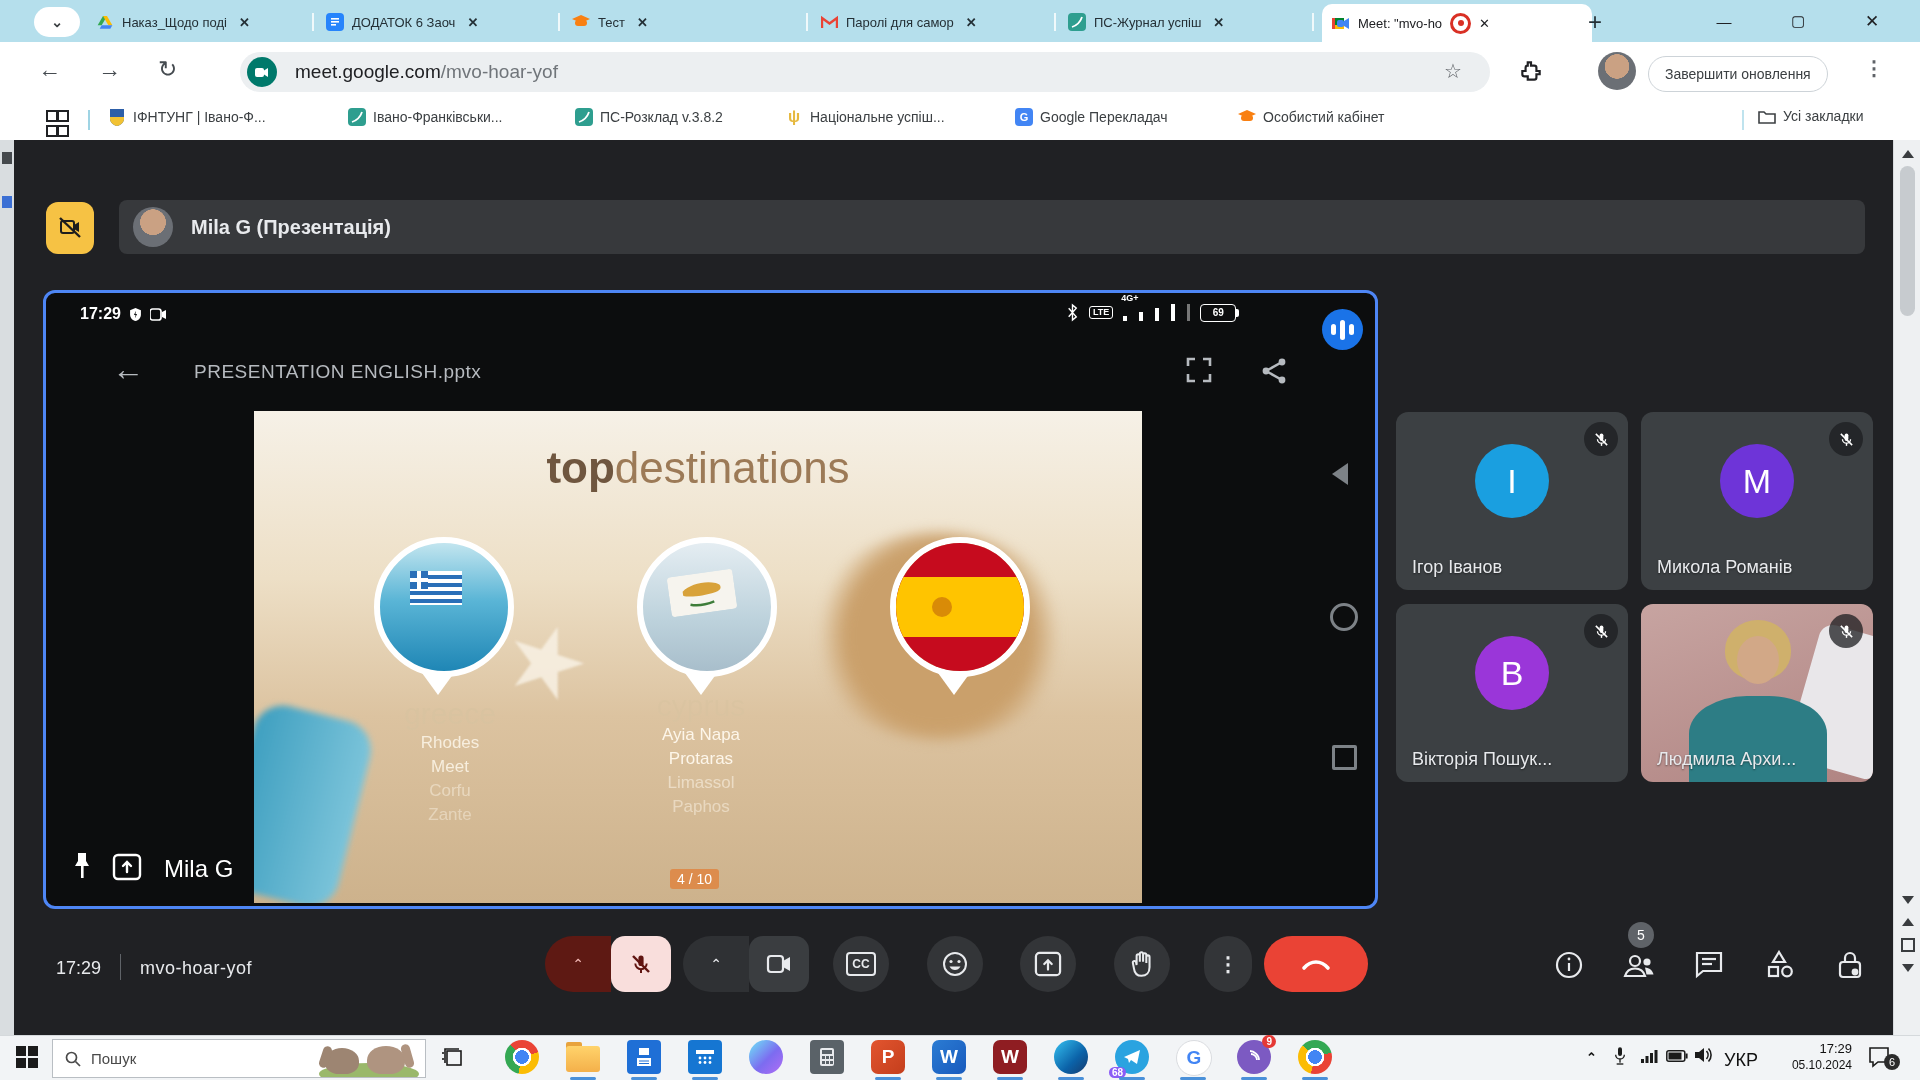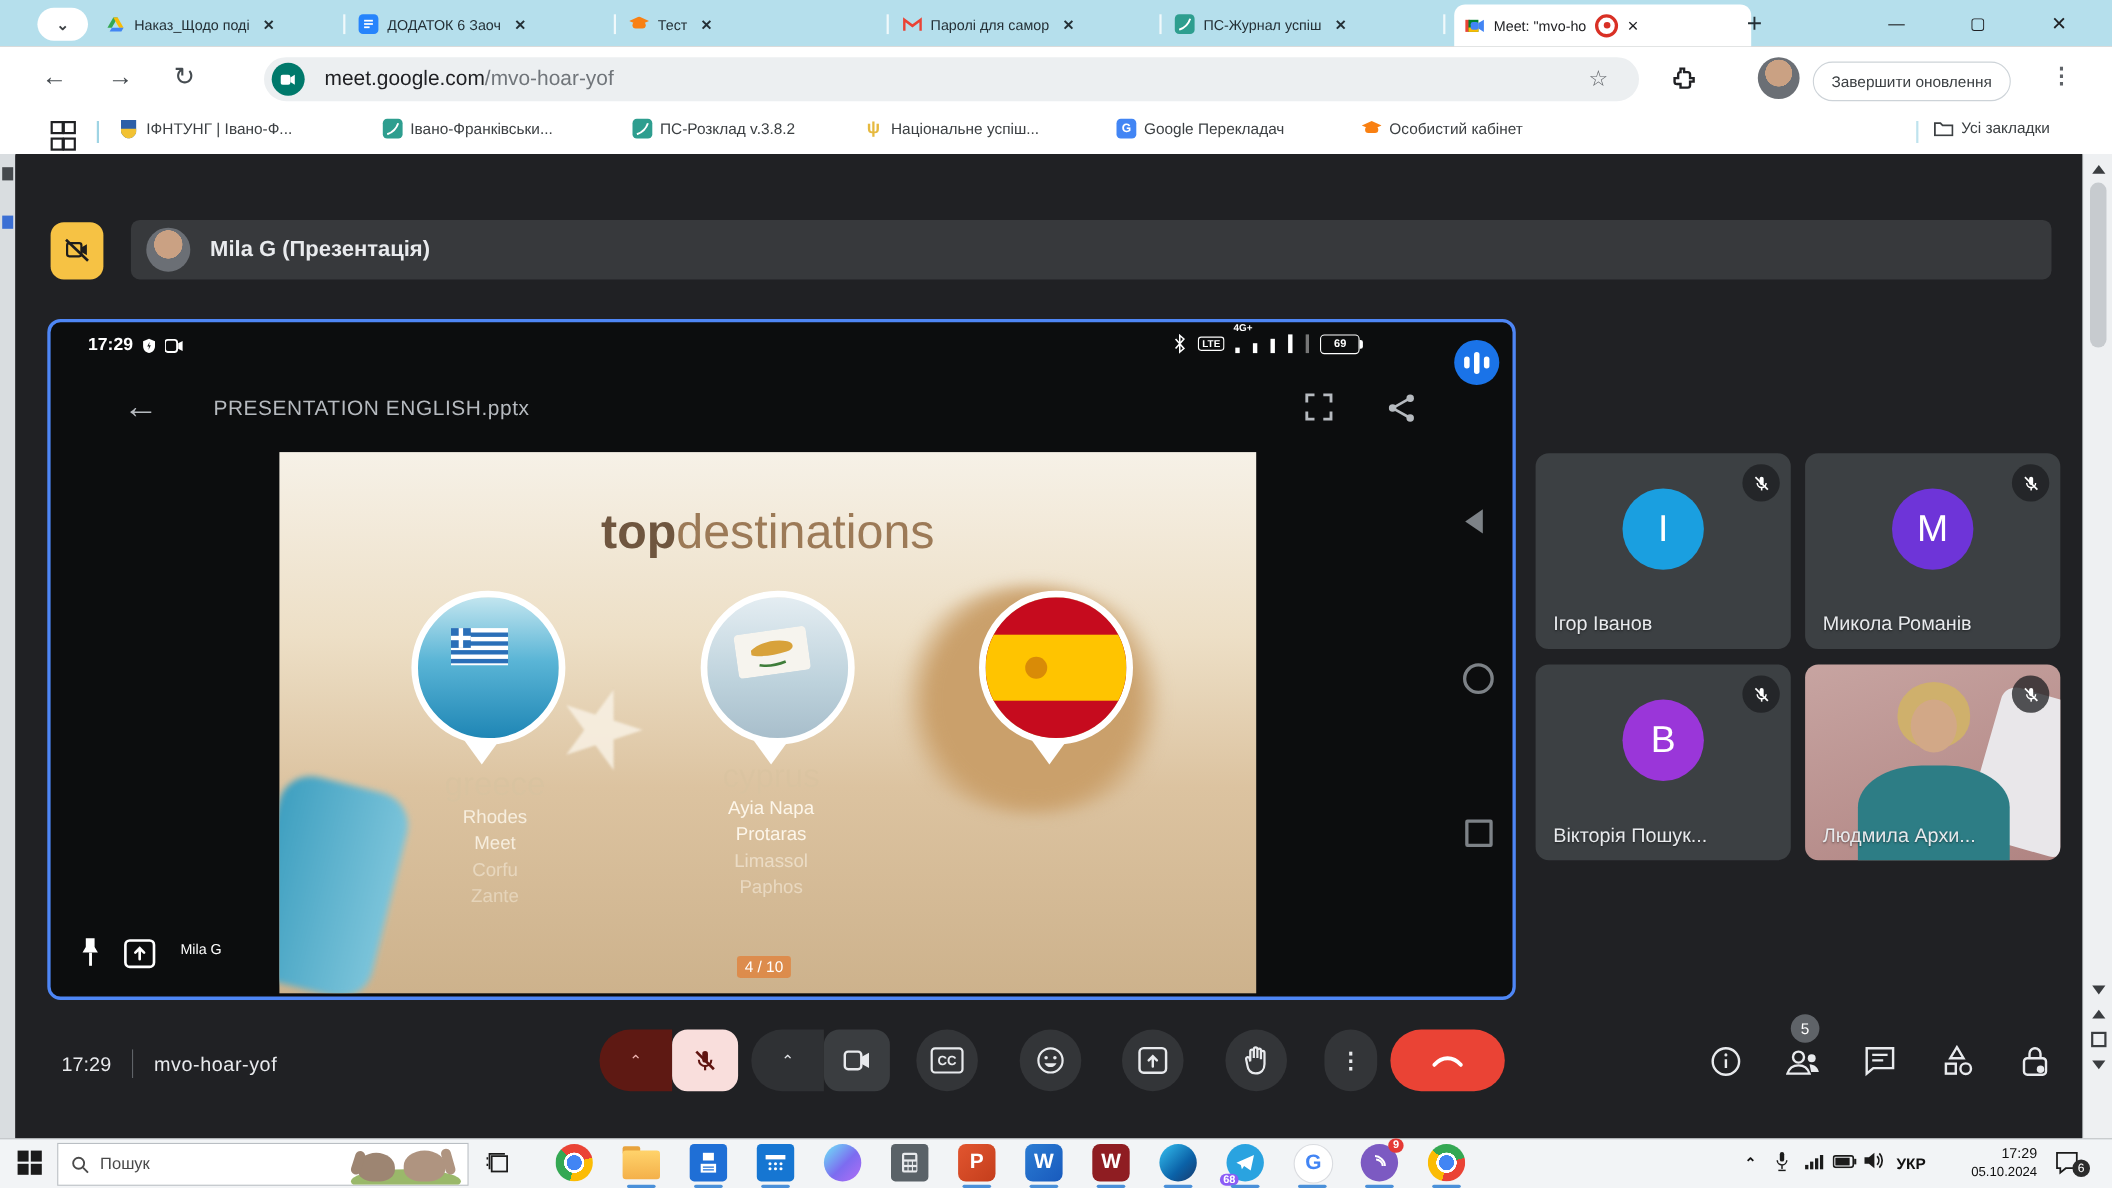--- a/index.html
+++ b/index.html
@@ -37,21 +37,21 @@
   .meet{left:14px;top:140px;width:1879px;height:895px;background:#202124;}
   .yellow-chip{left:32px;top:62px;width:48px;height:52px;background:#f6c244;border-radius:12px;
     display:flex;align-items:center;justify-content:center;}
   .banner{left:105px;top:60px;width:1746px;height:54px;background:#37393c;border-radius:8px;display:flex;align-items:center;}
   .banner .nm{margin-left:18px;font-size:20px;font-weight:bold;color:#e8eaed;}
   .shared{left:29px;top:150px;width:1329px;height:613px;background:#0c0d0e;border:3px solid #4e86f5;border-radius:12px;}
   .srow{color:#fff;font-size:16px;font-weight:bold;}
   .ptitle{color:#b6babf;font-size:19px;letter-spacing:.5px;}
   .slide{left:208px;top:118px;width:888px;height:492px;overflow:hidden;
     background:linear-gradient(180deg,#f6f1e7 0%,#eddfc6 34%,#dcc3a0 62%,#cdb28c 100%);}
-  .sl-title{top:32px;left:0;width:100%;text-align:center;font-size:44px;color:#9c7a57;margin-top:16px;}
+  .sl-title{top:32px;left:0;width:100%;text-align:center;font-size:44px;color:#9c7a57;}
   .sl-title b{color:#6f563f;}
   .pin{width:128px;height:128px;border:6px solid #fff;border-radius:50%;position:absolute;overflow:hidden;}
   .pin-tip{position:absolute;width:0;height:0;border-left:16px solid transparent;border-right:16px solid transparent;border-top:22px solid #fff;}
   .dest{position:absolute;text-align:center;transform:translateX(-50%);}
   .dest .dn{font-size:30px;color:#d8c3a0;opacity:.75;}
   .dest .pl{font-size:17px;color:#f7eede;line-height:24px;}
   .dest .pl span{display:block;}
   .dest .pl span:nth-child(3){opacity:.55;}
   .dest .pl span:nth-child(4){opacity:.5;}
   .page-badge{background:rgba(224,130,60,.8);color:#fff;font-size:14px;padding:2px 7px;border-radius:3px;}
@@ -417,21 +417,21 @@
             <path d="M8 2h8v8l3 5H5l3-5z"></path>
             <rect x="11" y="15" width="2.6" height="12"></rect>
           </svg>
       </div>
       <div class="abs" style="left:66px;top:560px;">
         <svg width="30" height="28" viewBox="0 0 30 28" fill="none" stroke="#fff" stroke-width="2.4">
             <rect x="2" y="2" width="26" height="24" rx="4"></rect>
             <path d="M15 19v-9M11 13l4-4 4 4" stroke-linecap="round"></path>
           </svg>
       </div>
-      <div class="abs" style="left:118px;top:562px;color:#fff;font-size:13px;">Mila G</div>
+      <div class="abs" style="left:118px;top:562px;color:#fff;font-size:24px;">Mila G</div>
     </div>
 
     <div class="abs tile" style="left:1382px;top:272px;">
       <span class="micoff">
           <svg width="17" height="17" viewBox="0 0 24 24" fill="#fff">
             <rect x="9.4" y="3.5" width="5.2" height="10.5" rx="2.6"></rect>
             <path d="M6.3 11.5a5.7 5.7 0 0 0 11.4 0" fill="none" stroke="#fff" stroke-width="1.9"></path>
             <rect x="11" y="17" width="2" height="4"></rect>
             <line x1="4" y1="4" x2="20" y2="20" stroke="#fff" stroke-width="2.2"></line>
           </svg>
@@ -692,21 +692,21 @@
         <rect x="2.5" y="2.5" width="13" height="7" fill="#1b1b1b"></rect>
         <rect x="19.6" y="3.5" width="2" height="5" fill="#1b1b1b"></rect>
       </svg>
   </div>
   <div class="abs" style="left:1694px;top:1046px;">
     <svg width="20" height="18" viewBox="0 0 20 18" fill="#1b1b1b">
         <polygon points="1,6 5,6 10,2 10,16 5,12 1,12"></polygon>
         <path d="M12.5 5a6 6 0 0 1 0 8M14.5 2.5a9.5 9.5 0 0 1 0 13" fill="none" stroke="#1b1b1b" stroke-width="1.6"></path>
       </svg>
   </div>
-  <div class="abs tray" style="left:1724px;top:1050px;font-size:14px;font-weight:bold;">УКР</div>
+  <div class="abs tray" style="left:1724px;top:1050px;font-size:18px;">УКР</div>
   <div class="abs tray" style="left:1772px;top:1040px;width:80px;text-align:right;line-height:17px;">
     <div>17:29</div>
     <div style="font-size:12px;">05.10.2024</div>
   </div>
   <div class="abs" style="left:1866px;top:1044px;width:30px;height:28px;">
     <svg width="26" height="26" viewBox="0 0 26 26" fill="none" stroke="#1b1b1b" stroke-width="1.6">
         <path d="M4 4h18v14H12l-5 4v-4H4z"></path>
       </svg>
     <span style="position:absolute;right:-4px;bottom:2px;width:16px;height:16px;border-radius:50%;background:#2b2b2b;color:#fff;font-size:11px;display:flex;align-items:center;justify-content:center;">6</span>
   </div>

